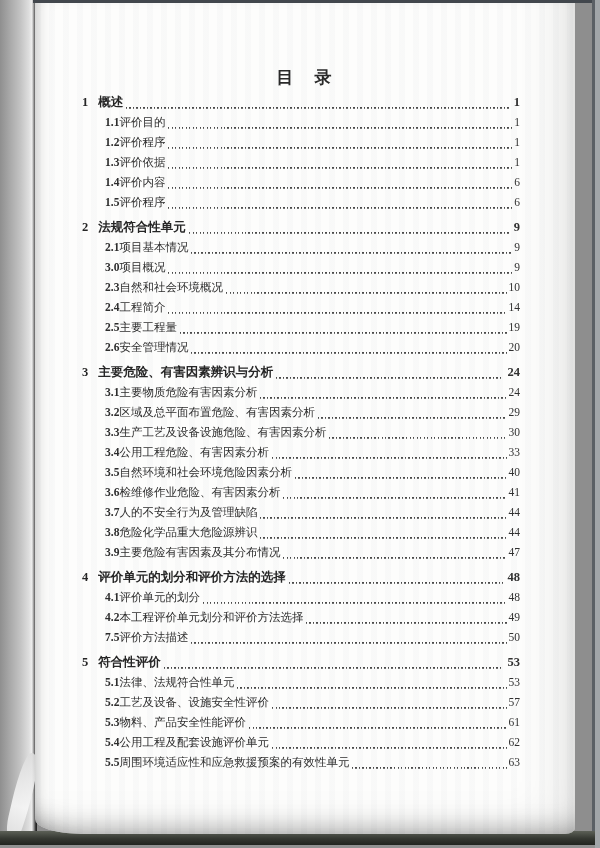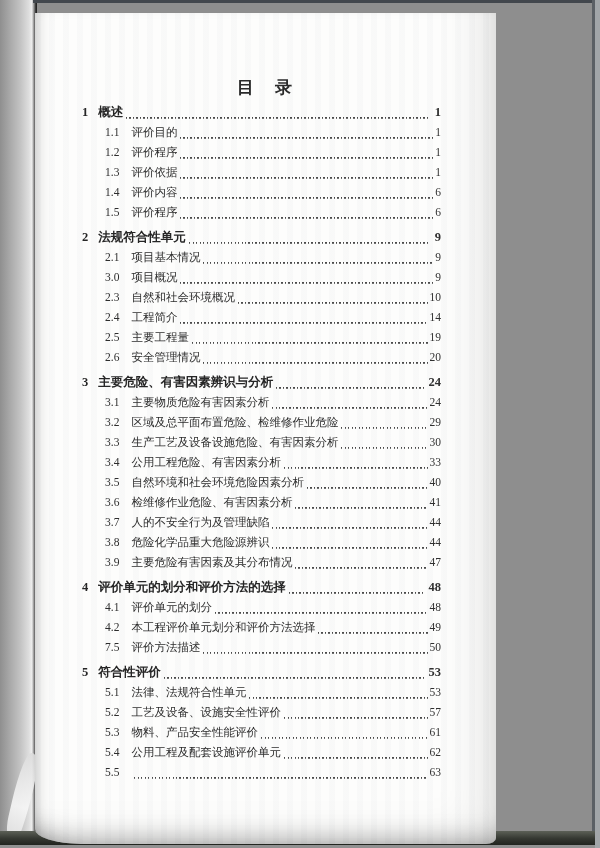--- a/index.html
+++ b/index.html
@@ -38,21 +38,21 @@
   .shelf-dark{
     position:absolute;left:0;top:831px;right:5px;height:14px;
     background:linear-gradient(180deg,#5c6057,#343731 55%,#22241f);
   }
   .shelf-base{
     position:absolute;left:0;top:845px;right:5px;height:3px;
     background:#919191;
   }
   
   .page{
-    position:absolute;left:35px;top:13px;width:461px;height:831px;
+    position:absolute;left:35px;top:3px;width:540px;height:831px;
     background:
       repeating-linear-gradient(90deg,
         rgba(150,158,170,0.045) 0 6px, rgba(255,255,255,0) 6px 14px),
       linear-gradient(#fdfdfc,#fdfdfc);
     border-radius:0 0 10px 46px / 0 0 6px 15px;
     box-shadow:
       inset 12px 0 20px -16px rgba(0,0,0,0.35),
       inset 0 -20px 24px -16px rgba(0,0,0,0.28),
       inset -40px -30px 60px -50px rgba(0,0,0,0.25);
   }
@@ -76,21 +76,21 @@
     font-weight:bold;
     font-size:12.5px;
     color:#262626;
   }
   .toc-row.level2{
     font-size:11.5px;
     padding-left:23px;
   }
   .num{flex:0 0 auto;}
   .level1 .num{margin-right:10px;}
-  .level2 .num{margin-right:12px;}
+  .level2 .num{margin-right:0;font-weight:bold;}
   .label{flex:0 0 auto;white-space:nowrap;text-align:right;}
   .leader{
     flex:1 1 auto;
     align-self:flex-end;
     height:14px;
     margin:0 2px 3px 3px;
     background:repeating-linear-gradient(90deg,
       #4a4a4a 0 1.4px, rgba(0,0,0,0) 1.4px 3.5px)
       left bottom / 100% 1.8px no-repeat;
   }
@@ -196,21 +196,21 @@
     <span class="pagenum">24</span>
   </div>
       <div class="toc-row level2">
     <span class="num">3.1</span>
     <span class="label">主要物质危险有害因素分析</span>
     <span class="leader"></span>
     <span class="pagenum">24</span>
   </div>
       <div class="toc-row level2">
     <span class="num">3.2</span>
-    <span class="label">区域及总平面布置危险、检维修作业危险</span>
+    <span class="label">区域及总平面布置危险、有害因素分析</span>
     <span class="leader"></span>
     <span class="pagenum">29</span>
   </div>
       <div class="toc-row level2">
     <span class="num">3.3</span>
     <span class="label">生产工艺及设备设施危险、有害因素分析</span>
     <span class="leader"></span>
     <span class="pagenum">30</span>
   </div>
       <div class="toc-row level2">
@@ -298,17 +298,18 @@
     <span class="pagenum">61</span>
   </div>
       <div class="toc-row level2">
     <span class="num">5.4</span>
     <span class="label">公用工程及配套设施评价单元</span>
     <span class="leader"></span>
     <span class="pagenum">62</span>
   </div>
       <div class="toc-row level2">
     <span class="num">5.5</span>
+    <span class="label">周围环境适应性和应急救援预案的有效性单元</span>
     <span class="leader"></span>
     <span class="pagenum">63</span>
   </div>
     </div>
 </div>
 
 </body></html>

